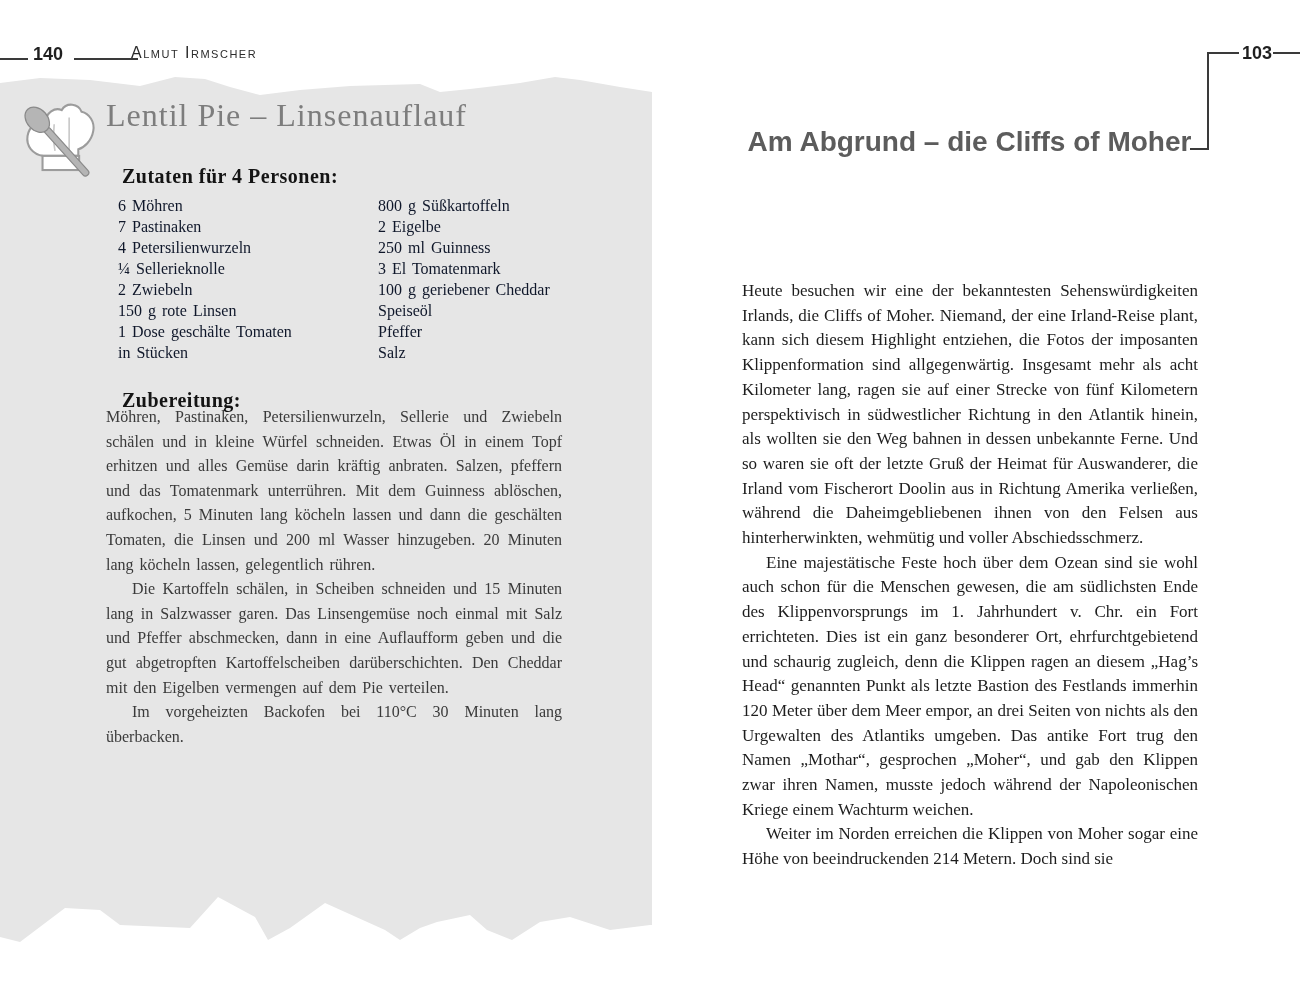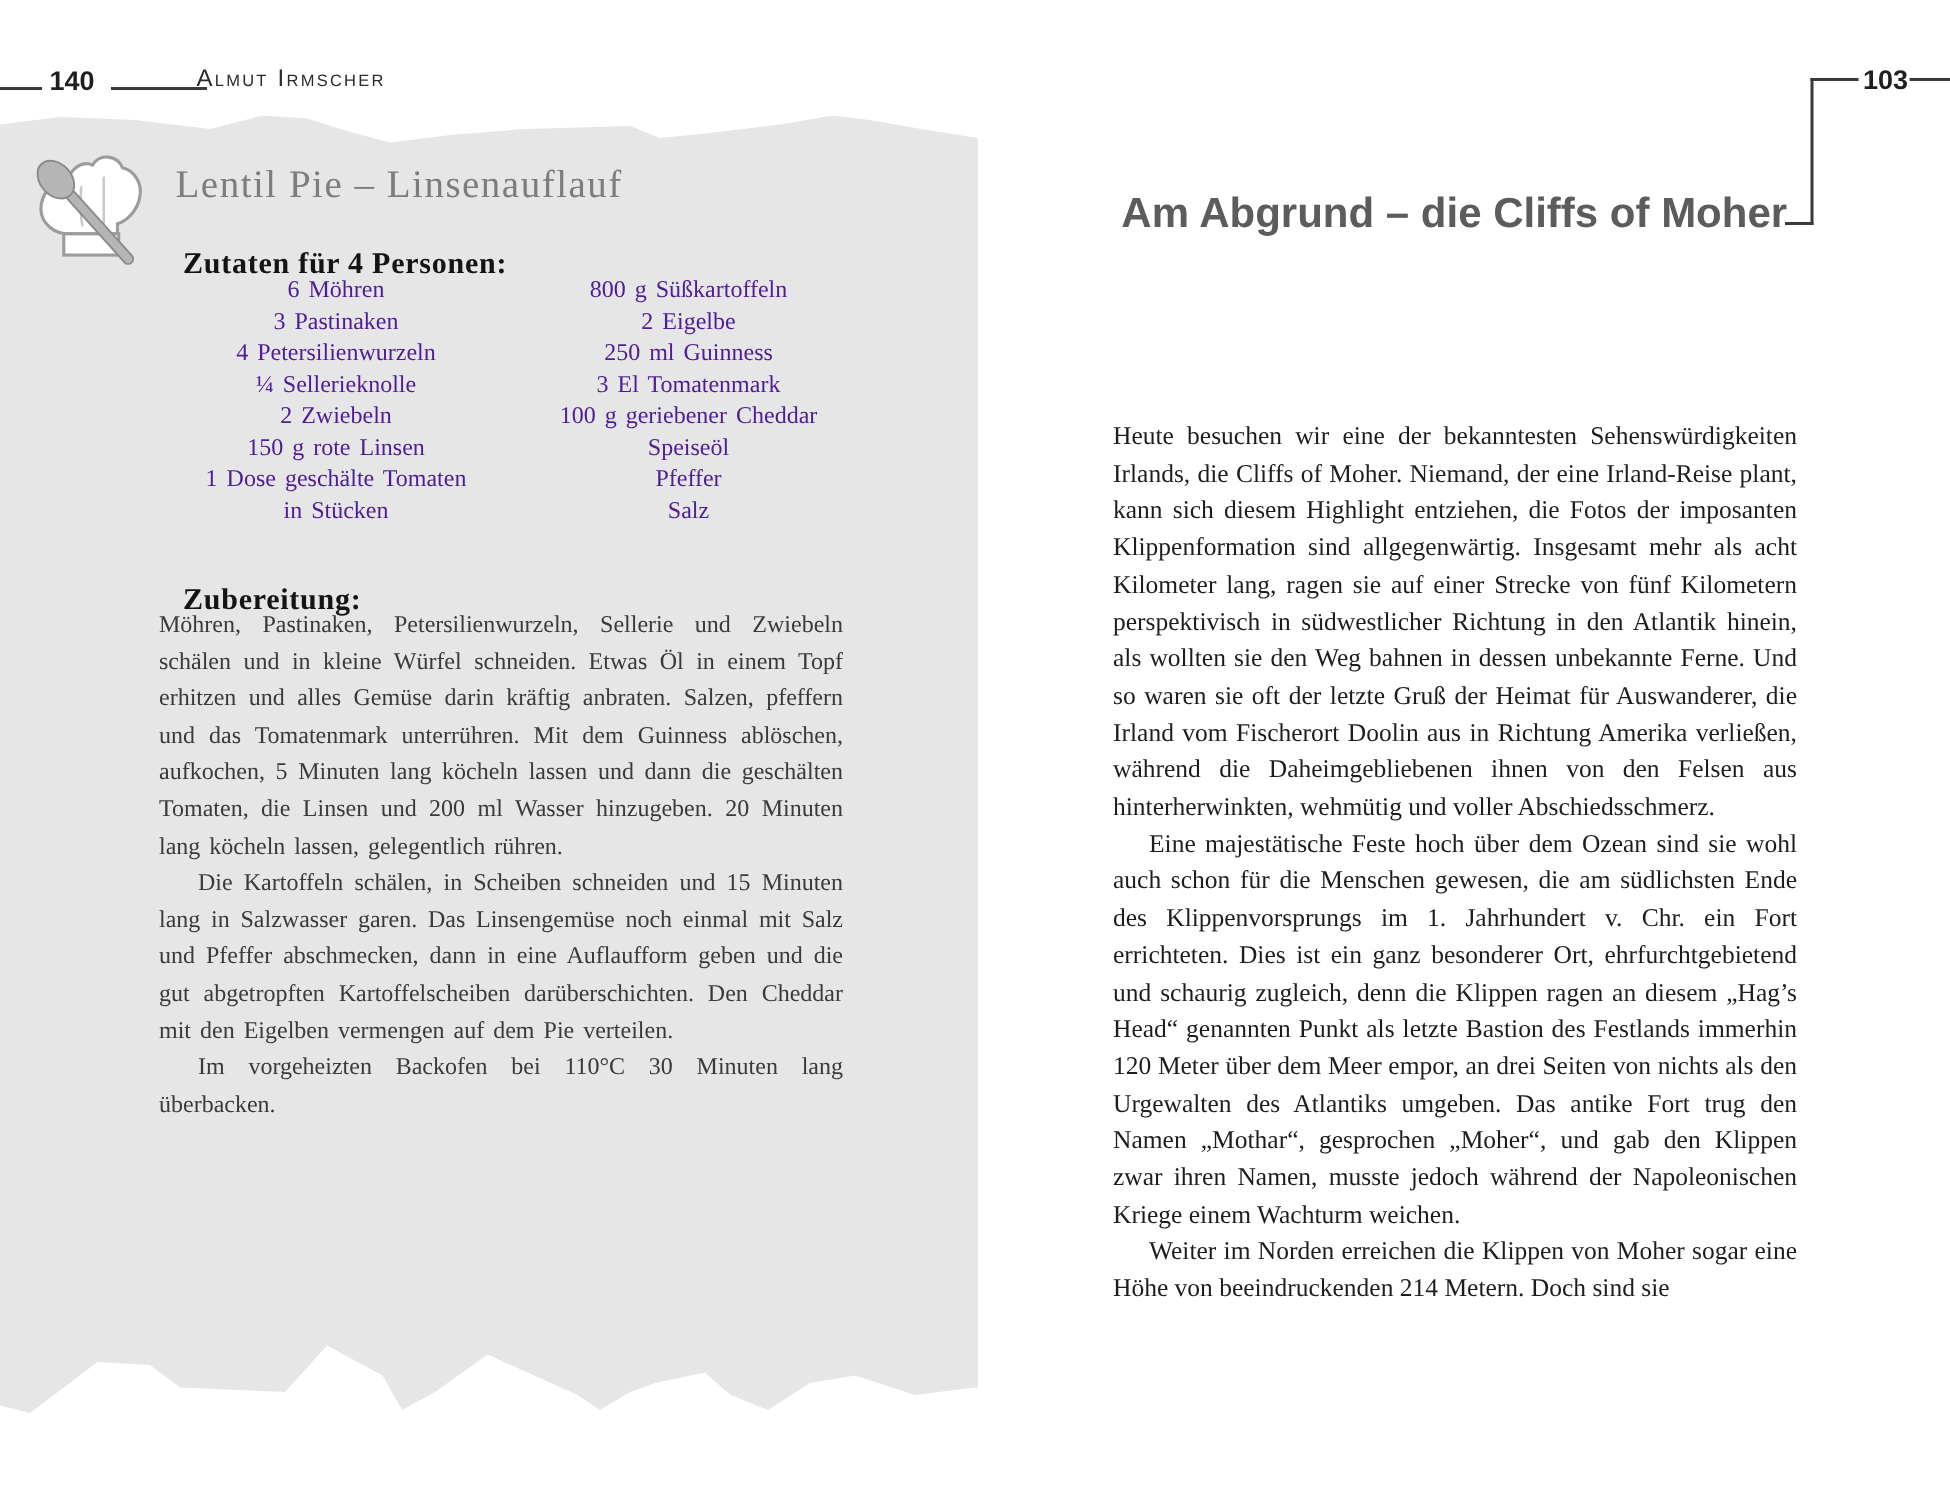--- a/index.html
+++ b/index.html
@@ -17,29 +17,29 @@
   .card{position:absolute;left:0;top:75px;width:652px;height:868px;background:#e6e6e6;
         clip-path:polygon(0px 8px,40px 3px,90px 5px,140px 11px,175px 2px,205px 4px,
           230px 12px,260px 20px,300px 15px,350px 11px,420px 9px,440px 17px,470px 14px,
           520px 8px,555px 2px,580px 5px,620px 12px,652px 17px,652px 850px,650px 850px,
           610px 855px,570px 842px,540px 847px,512px 865px,487px 855px,470px 840px,
           437px 847px,420px 853px,400px 865px,385px 855px,325px 828px,290px 853px,
           268px 865px,255px 842px,218px 822px,190px 853px,120px 850px,100px 835px,
           65px 833px,20px 867px,0px 862px);}
   .chef{position:absolute;left:18px;top:16px;width:84px;height:104px;}
   .hand{font-family:cursive;}
-  .r-title{position:absolute;left:106px;top:22px;margin:11px;font-weight:normal;
-           font-size:26px;letter-spacing:1px;color:#7d7d7d;}
+  .r-title{position:absolute;left:106px;top:22px;margin:0;font-weight:normal;
+           font-size:32px;letter-spacing:1px;color:#7d7d7d;}
   .r-head{position:absolute;left:106px;margin:16px;font-size:20px;font-weight:bold;
           color:#141414;letter-spacing:.5px;}
   .r-head.ing-h{top:74px;}
   .r-head.prep-h{top:298px;}
   .ing-cols{position:absolute;left:106px;top:108px;width:470px;display:flex;}
-  .ing{list-style:none;margin:0;padding:0;font-size:16px;line-height:21px;
-       color:#4c1d95;word-spacing:2px;text-align:center;}
+  .ing{list-style:none;margin:12px;padding:0;font-size:16px;line-height:21px;
+       color:#0f172a;word-spacing:2px;}
   .ing.c1{width:236px;}
   .ing.c2{flex:1;}
   .prep{position:absolute;left:106px;top:330px;width:456px;}
   .prep p{margin:0;font-size:16px;line-height:24.6px;text-align:justify;
           color:#3a3a3a;word-spacing:2px;}
   .prep p.ind{text-indent:26px;}
 
   
   .ch-title{position:absolute;left:742px;top:126px;width:455px;margin:0;
             text-align:center;font-family:"Liberation Sans",sans-serif;
@@ -85,21 +85,21 @@
     </svg>
   </span>
 
   <h2 class="r-title hand">Lentil Pie – Linsenauflauf</h2>
 
   <h3 class="r-head ing-h hand">Zutaten für 4 Personen:</h3>
 
   <div class="ing-cols">
     <ul class="ing c1 hand">
       <li>6 Möhren</li>
-      <li>3 Pastinaken</li>
+      <li>7 Pastinaken</li>
       <li>4 Petersilienwurzeln</li>
       <li>¼ Sellerieknolle</li>
       <li>2 Zwiebeln</li>
       <li>150 g rote Linsen</li>
       <li>1 Dose geschälte Tomaten</li>
       <li>in Stücken</li>
     </ul>
     <ul class="ing c2 hand">
       <li>800 g Süßkartoffeln</li>
       <li>2 Eigelbe</li>

